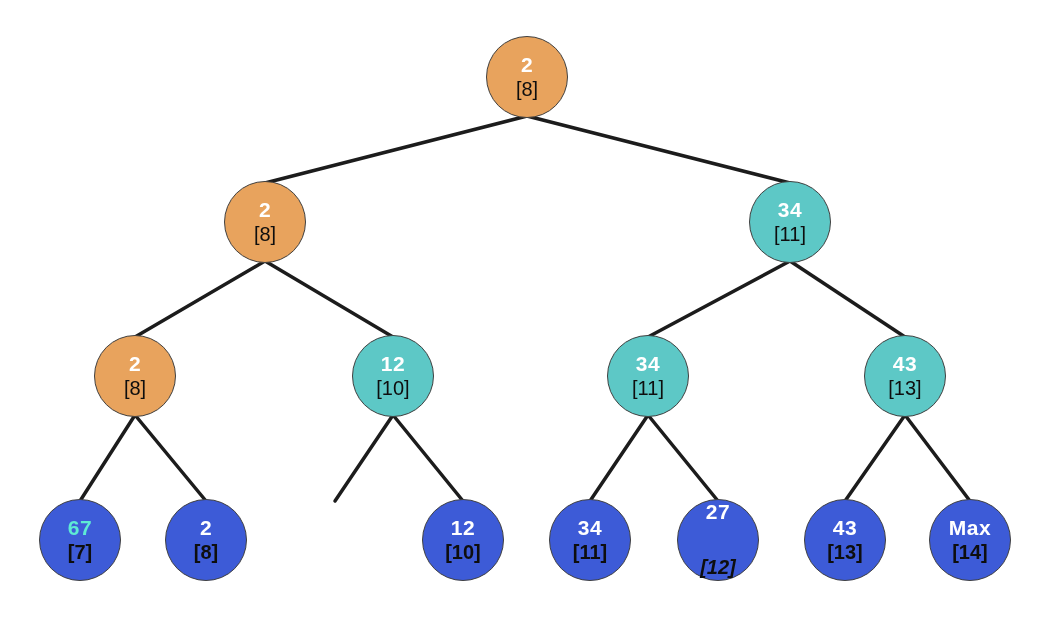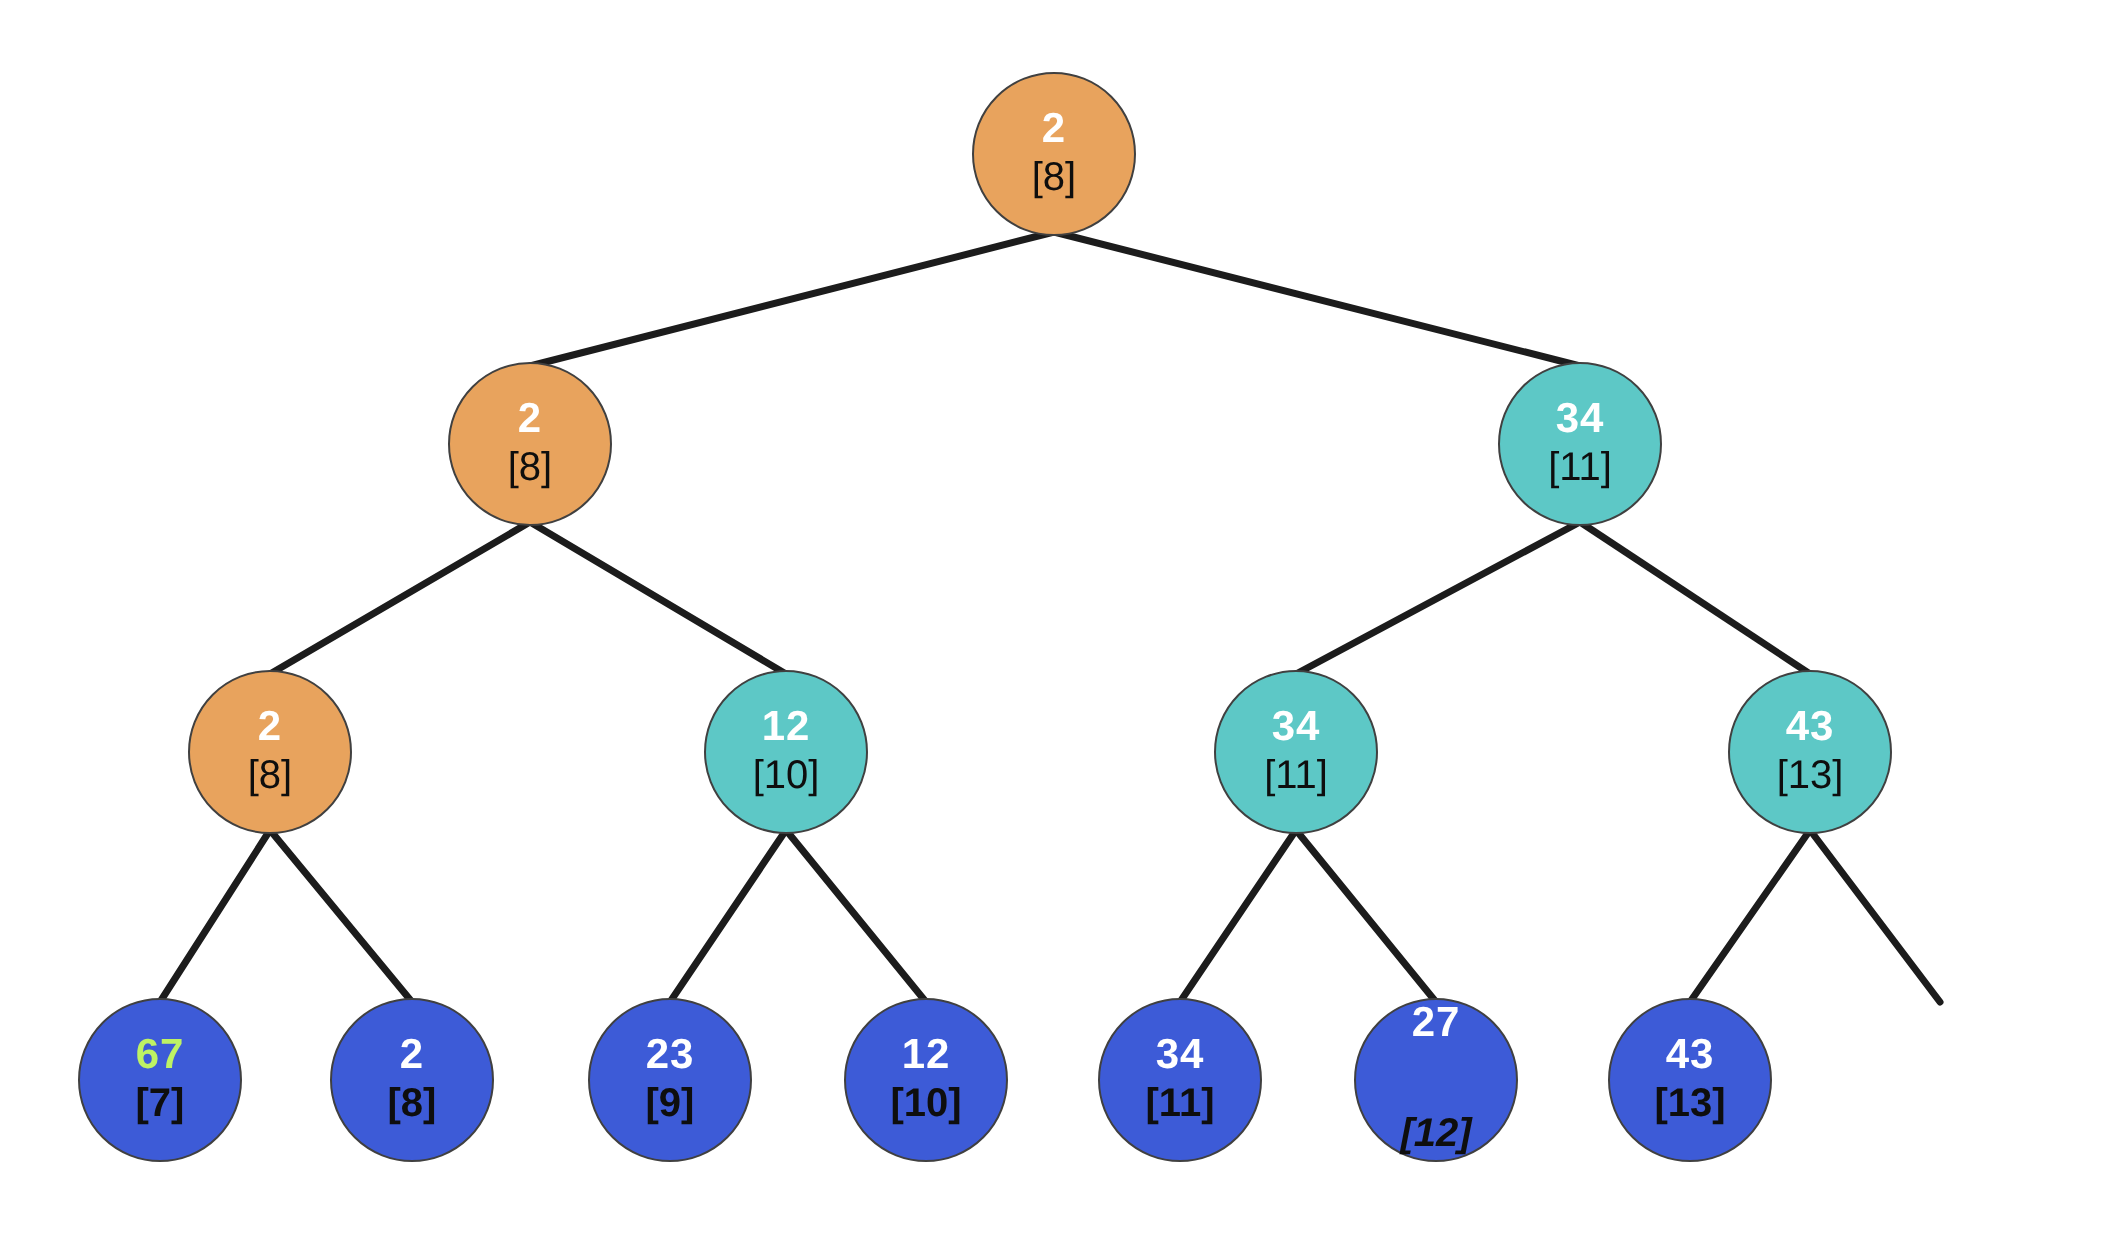--- a/index.html
+++ b/index.html
@@ -100,40 +100,40 @@
     </div>
     <div class="node internal" style="left: 607px; top: 335px; width: 82px; height: 82px; border-color: rgb(64, 64, 64);">
       <span class="value" style="color: rgb(255, 255, 255);">34</span>
       <span class="range" style="color: rgb(14, 14, 14);">[11]</span>
     </div>
     <div class="node internal" style="left: 864px; top: 335px; width: 82px; height: 82px; border-color: rgb(64, 64, 64);">
       <span class="value" style="color: rgb(255, 255, 255);">43</span>
       <span class="range" style="color: rgb(14, 14, 14);">[13]</span>
     </div>
     <div class="node leaf" style="left: 39px; top: 499px; width: 82px; height: 82px; border-color: rgb(64, 64, 64);">
-      <span class="value" style="color: #bef264;">67</span>
+      <span class="value" style="color: #5eead4;">67</span>
       <span class="range" style="color: rgb(14, 14, 14);">[7]</span>
     </div>
     <div class="node leaf" style="left: 165px; top: 499px; width: 82px; height: 82px; border-color: rgb(64, 64, 64);">
       <span class="value" style="color: rgb(255, 255, 255);">2</span>
       <span class="range" style="color: rgb(14, 14, 14);">[8]</span>
-    </div>
-    <div class="node leaf" style="left: 294px; top: 499px; width: 82px; height: 82px; border-color: rgb(64, 64, 64);">
-      <span class="value" style="color: rgb(255, 255, 255);">23</span>
-      <span class="range" style="color: rgb(14, 14, 14);">[9]</span>
     </div>
     <div class="node leaf" style="left: 422px; top: 499px; width: 82px; height: 82px; border-color: rgb(64, 64, 64);">
       <span class="value" style="color: rgb(255, 255, 255);">12</span>
       <span class="range" style="color: rgb(14, 14, 14);">[10]</span>
     </div>
     <div class="node leaf" style="left: 549px; top: 499px; width: 82px; height: 82px; border-color: rgb(64, 64, 64);">
       <span class="value" style="color: rgb(255, 255, 255);">34</span>
       <span class="range" style="color: rgb(14, 14, 14);">[11]</span>
     </div>
     <div class="node leaf" style="left: 677px; top: 499px; width: 82px; height: 82px; border-color: rgb(64, 64, 64); justify-content: space-between;">
       <span class="value" style="color: rgb(255, 255, 255);">27</span>
       <span class="range" style="color: rgb(14, 14, 14); font-style: italic;">[12]</span>
     </div>
     <div class="node leaf" style="left: 804px; top: 499px; width: 82px; height: 82px; border-color: rgb(64, 64, 64);">
       <span class="value" style="color: rgb(255, 255, 255);">43</span>
       <span class="range" style="color: rgb(14, 14, 14);">[13]</span>
     </div>
+    <div class="node leaf" style="left: 929px; top: 499px; width: 82px; height: 82px; border-color: rgb(64, 64, 64);">
+      <span class="value" style="color: rgb(255, 255, 255);">Max</span>
+      <span class="range" style="color: rgb(14, 14, 14);">[14]</span>
+    </div>
 </div>
 
 </body></html>

